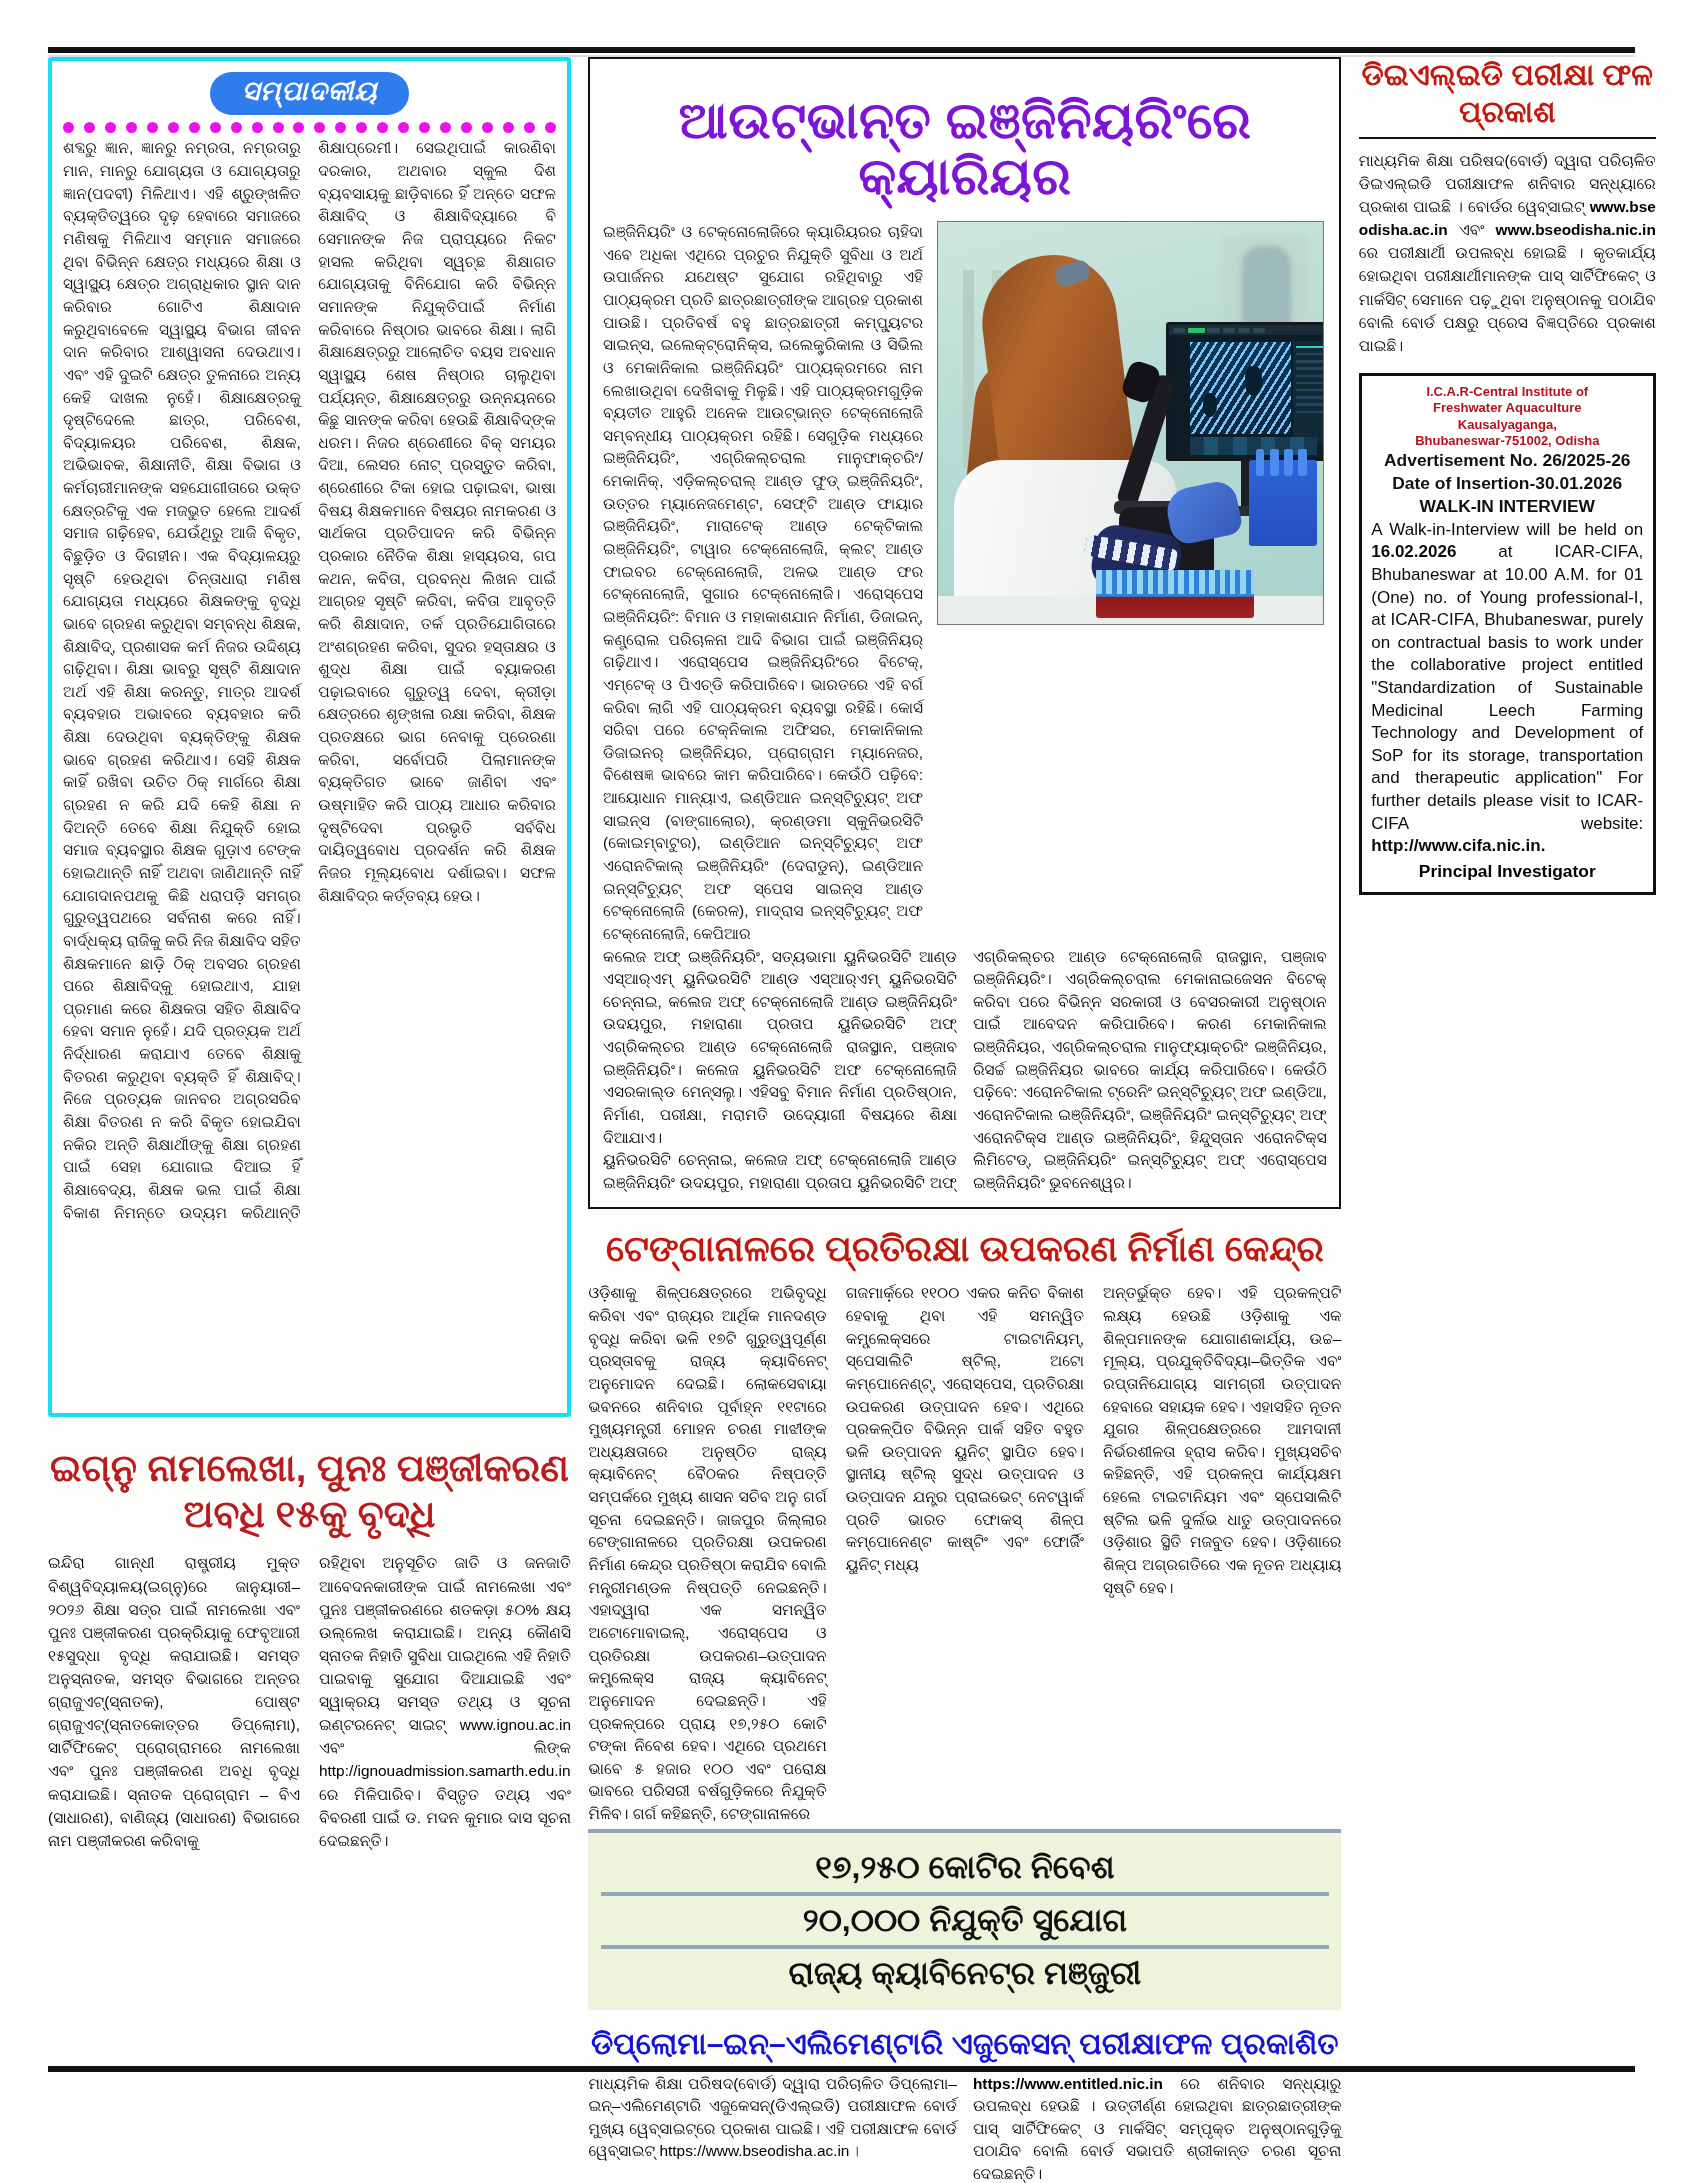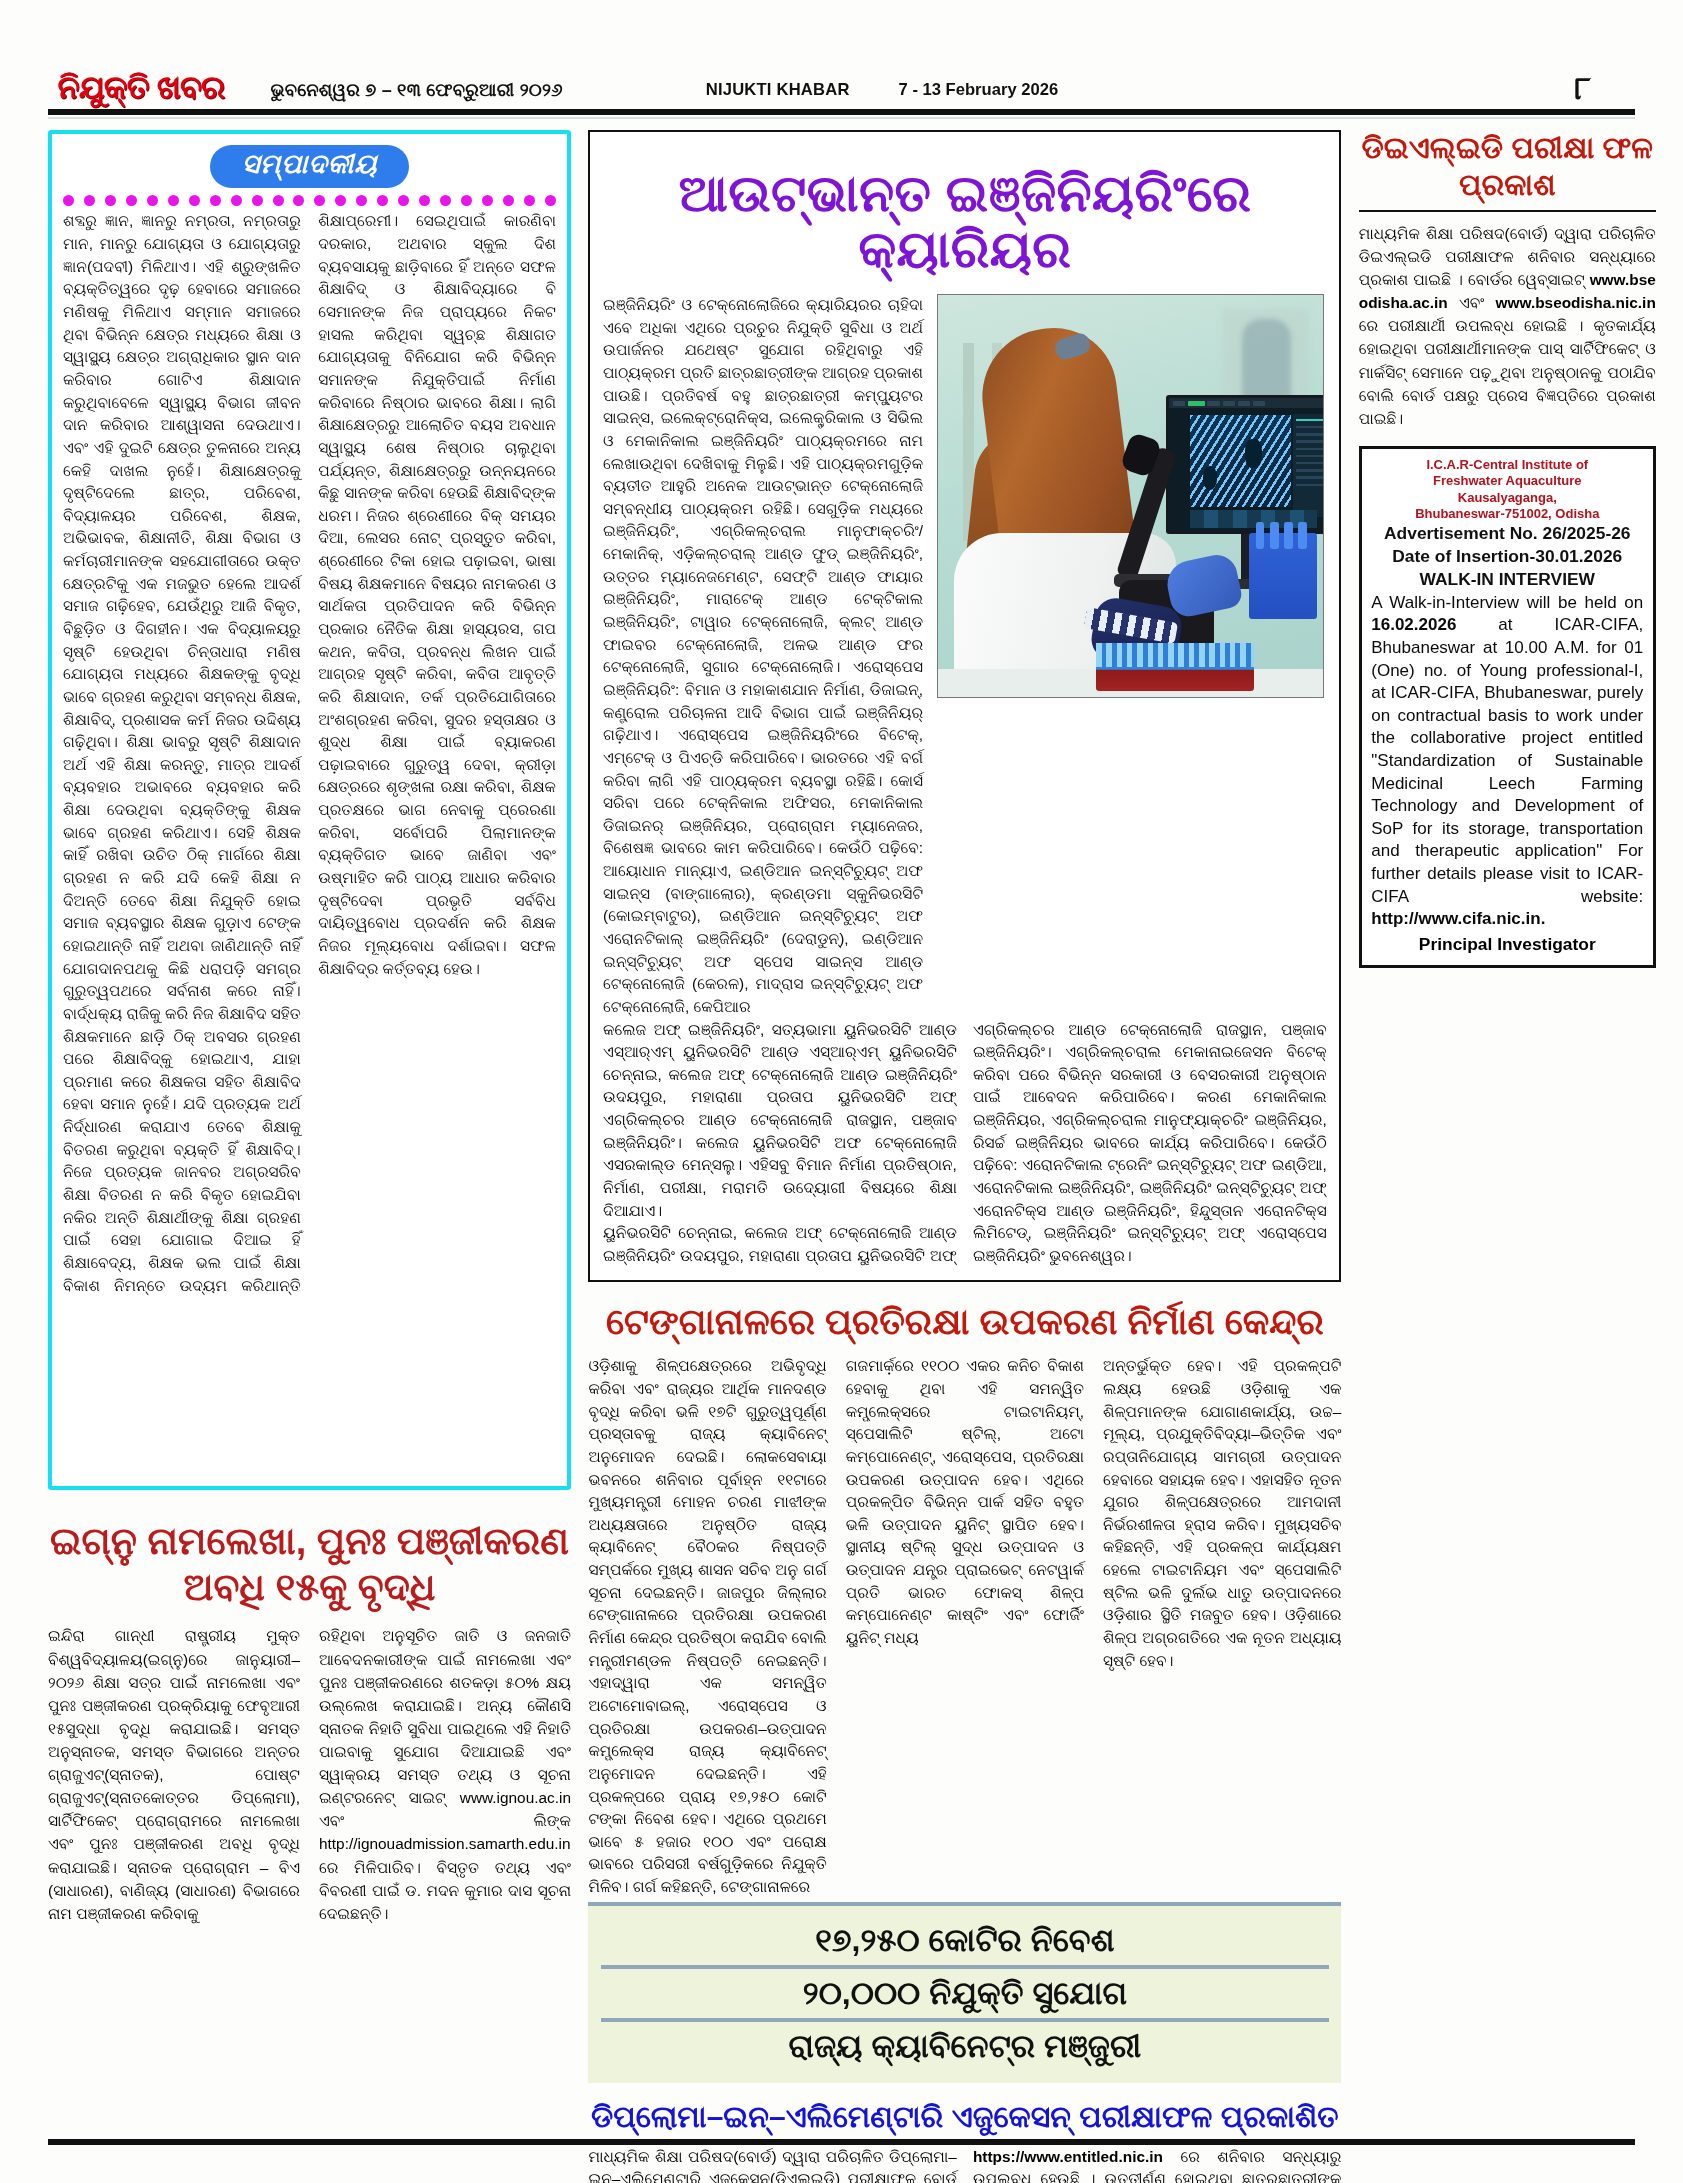--- a/index.html
+++ b/index.html
@@ -46,21 +46,20 @@
     padding-bottom:1.6px; line-height:1;
   }
   .rule-thick { height:5.5px; background:#111; margin-top:3.2px; }
   .rule-thin  { height:2.4px; background:#d9dee1; margin-top:2.4px; }
 
   
   .grid {
     display:grid;
     grid-template-columns:523px 753px 297px;
     column-gap:17.4px;
-    margin-top:11px;
     height:1996px;
   }
   .col { position:relative; }
 
   
   .edit-box {
     border:4.8px solid #16e0f0;
     border-radius:3.2px;
     padding:11px 11px 9.5px 11px;
     background:#fff;
@@ -233,27 +232,20 @@
   .ad-text { font-size:17px; line-height:1.33; text-align:justify; color:#0b0b0b; }
   .ad-text b { font-weight:bold; }
   .ad-sign { font-weight:bold; font-size:17.4px; text-align:center; margin-top:3.2px; }
   .foot-rule { height:6.3px; background:#111; margin-top:12.7px; }
 </style>
 </head>
 <body>
 
 <div class="page">
 
-  <div class="masthead">
-    <div class="logo">ନିଯୁକ୍ତି ଖବର</div>
-    <div class="mast-date">ଭୁବନେଶ୍ୱର ୭ – ୧୩ ଫେବ୍ରୁଆରୀ ୨୦୨୬</div>
-    <div class="mast-eng">NIJUKTI KHABAR</div>
-    <div class="mast-endate">7 - 13 February 2026</div>
-    <div class="mast-pageno">୮</div>
-  </div>
   <div class="rule-thick"></div>
   <div class="rule-thin"></div>
 
   <div class="grid">
 
     <div class="col">
 
       <div class="edit-box">
         <div class="edit-badge-wrap">
           <span class="edit-badge">ସମ୍ପାଦକୀୟ</span>

